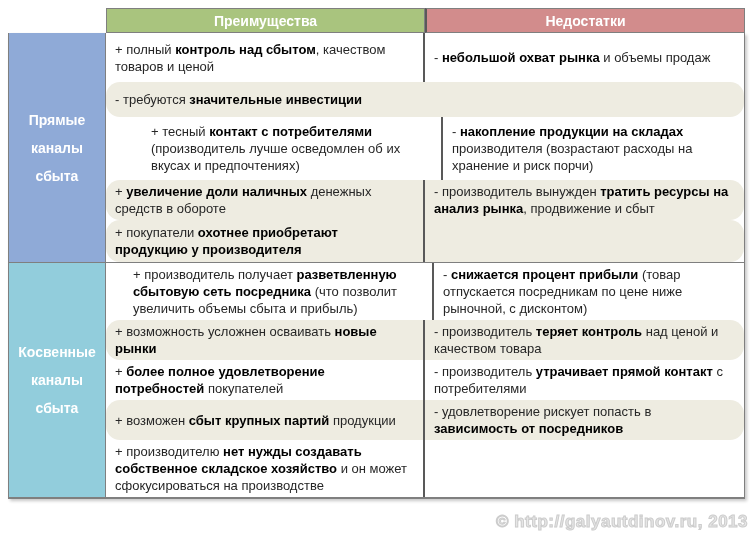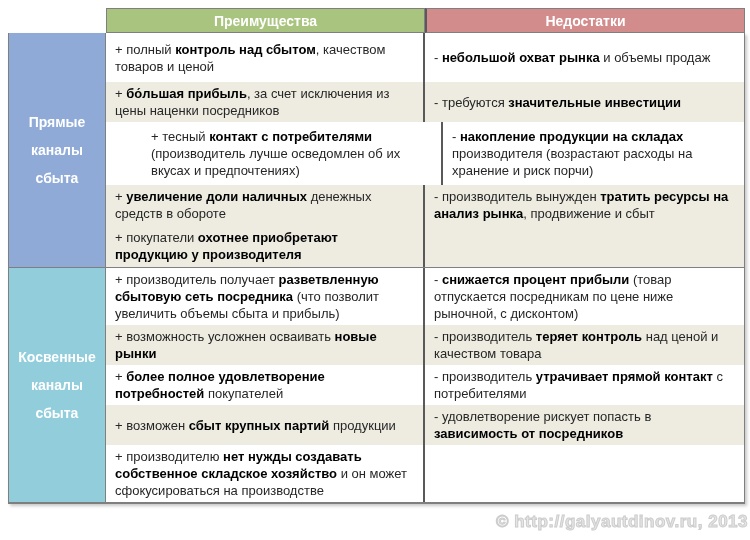--- a/index.html
+++ b/index.html
@@ -38,21 +38,21 @@
     width: 97px; flex: 0 0 97px;
     border-right: 1px solid var(--c-border);
     display: flex; align-items: center; justify-content: center;
     text-align: center;
     color: #ffffff; font-weight: bold; font-size: 14px; line-height: 28px;
     padding: 12px 2px; box-sizing: border-box;
   }
   .row-header.direct { background: var(--c-direct); }
   .row-header.indirect { background: var(--c-indirect); }
   .rows { flex: 1; display: flex; flex-direction: column; }
-  .row { display: flex; background: #ffffff; }
+  .row { display: flex; background: #ffffff; border-radius: 14px; }
   .row.stripe { background: var(--c-stripe); }
   .cell {
     width: 50%; box-sizing: border-box;
     display: flex; flex-direction: column; justify-content: center;
     padding: 3px 9px;
     font-size: 13px; line-height: 17px; color: var(--c-text);
   }
   .cell.advantage { border-right: 2px solid var(--c-divider); }
   .cell b { color: #000000; }
 
@@ -83,23 +83,20 @@
         <div class="rows">
             <div class="row" style="min-height: 49px;">
               <div class="cell advantage">
                 <div><span>+ полный </span><b>контроль над сбытом</b><span>, качеством товаров и ценой</span></div>
               </div>
               <div class="cell disadvantage">
                 <div><span>- </span><b>небольшой охват рынка</b><span> и объемы продаж</span></div>
               </div>
             </div>
             <div class="row stripe" style="min-height: 35px;">
-              <div class="cell advantage">
-                <div><span>+ </span><b>бо́льшая прибыль</b><span>, за счет исключения из цены наценки посредников</span></div>
-              </div>
               <div class="cell disadvantage">
                 <div><span>- требуются </span><b>значительные инвестиции</b></div>
               </div>
             </div>
             <div class="row" style="min-height: 63px; margin-left: 36px;">
               <div class="cell advantage">
                 <div><span>+ тесный </span><b>контакт с потребителями</b><span> (производитель лучше осведомлен об их вкусах и предпочтениях)</span></div>
               </div>
               <div class="cell disadvantage">
                 <div><span>- </span><b>накопление продукции на складах</b><span> производителя (возрастают расходы на хранение и риск порчи)</span></div>
@@ -120,21 +117,21 @@
               <div class="cell disadvantage">
                 <div></div>
               </div>
             </div>
           </div>
       </div>
 
       <div class="section">
         <div class="row-header indirect">Косвенные каналы сбыта</div>
         <div class="rows">
-            <div class="row" style="min-height: 57px;">
+            <div class="row" style="min-height: 57px; padding-left: 18px;">
               <div class="cell advantage">
                 <div><span>+ производитель получает </span><b>разветвленную сбытовую сеть посредника</b><span> (что позволит увеличить объемы сбыта и прибыль)</span></div>
               </div>
               <div class="cell disadvantage">
                 <div><span>- </span><b>снижается процент прибыли</b><span> (товар отпускается посредникам по цене ниже рыночной, с дисконтом)</span></div>
               </div>
             </div>
             <div class="row stripe" style="min-height: 40px;">
               <div class="cell advantage">
                 <div><span>+ возможность усложнен осваивать </span><b>новые рынки</b></div>

